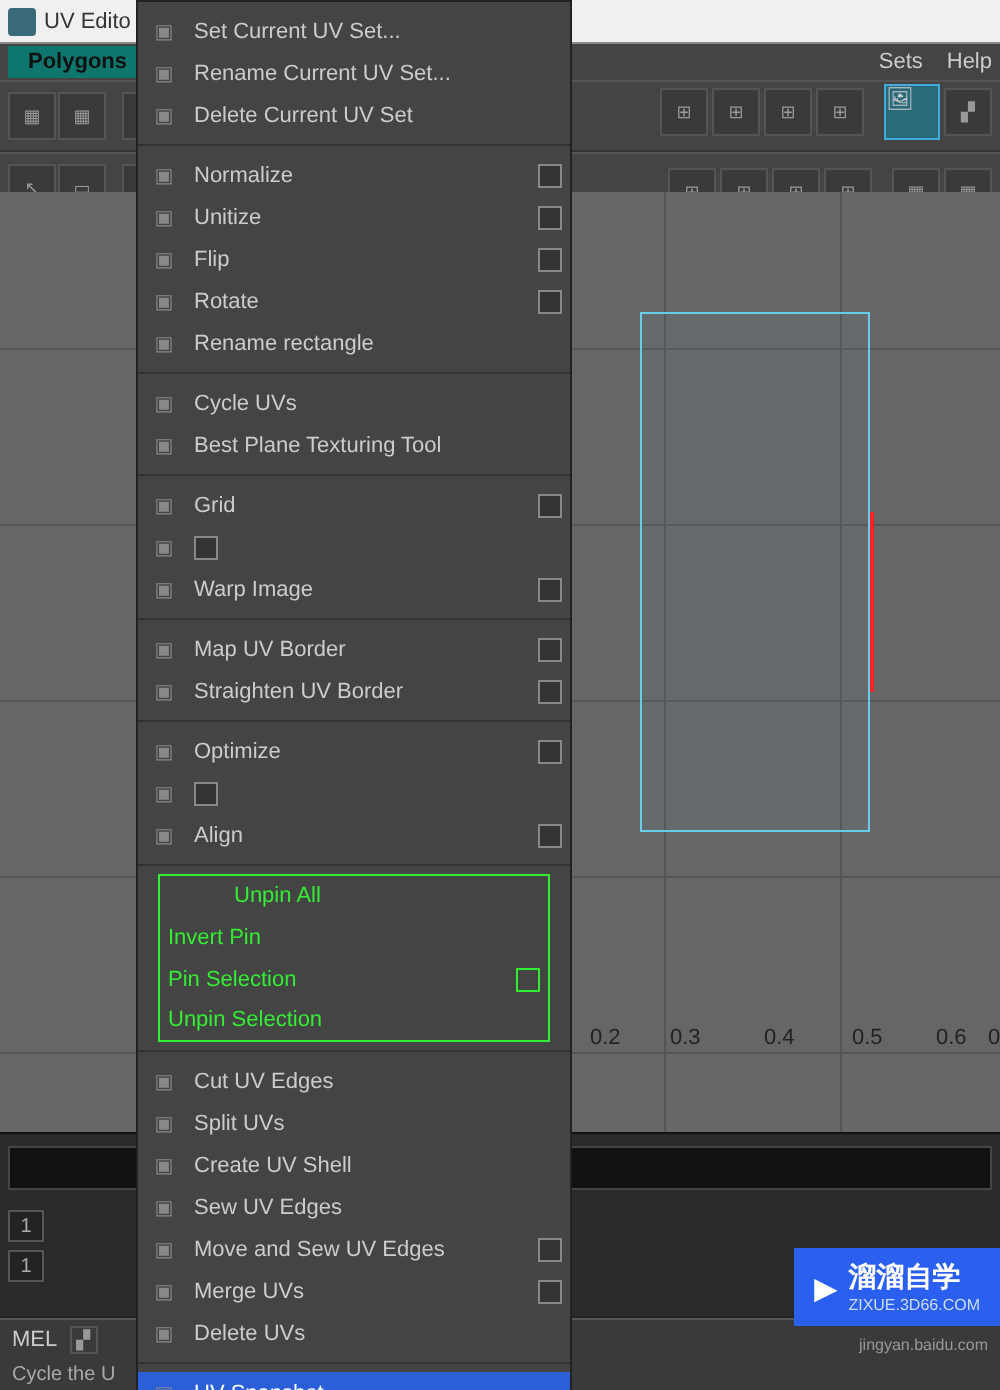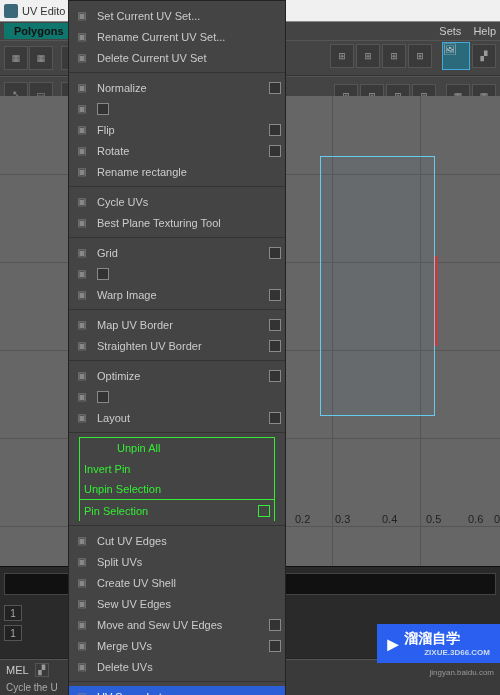--- a/index.html
+++ b/index.html
@@ -76,21 +76,21 @@
 .status-row {
   height: 16px; padding: 0 6px; color: #aaa; font-size: 10px;
   display: flex; align-items: center;
 }
 .watermark {
   position: absolute; right: 0; bottom: 32px;
   background: #2a5fef; color: #fff; padding: 6px 10px;
   display: flex; align-items: center; gap: 6px; font-size: 14px; font-weight: bold;
   z-index: 20;
 }
-.watermark small { font-size: 8px; display: block; color: #cde; font-weight: bold; margin-left: 20px; }
+.watermark small { font-size: 8px; display: block; color: #cde; font-weight: normal; }
 .watermark-sub {
   position: absolute; right: 6px; bottom: 18px; font-size: 8px; color: #999; z-index: 20;
 }
 
 .ctx-menu {
   position: absolute; left: 68px; top: 0; width: 218px;
   background: #444; border: 1px solid #222; z-index: 10;
   font-size: 11px;
 }
 .ctx-menu .sect { border-bottom: 1px solid #333; padding: 4px 0; }
@@ -213,20 +213,21 @@
       </div>
     </div>
   <div class="sect" id="sect-s2">
       <div class="ctx-item">
         <span class="icon">▣</span>
         <span class="label">Normalize</span>
         <span class="opt"></span>
       </div>
       <div class="ctx-item">
         <span class="icon">▣</span>
+        <span class="label">Unitize</span>
         <span class="opt"></span>
       </div>
       <div class="ctx-item">
         <span class="icon">▣</span>
         <span class="label">Flip</span>
         <span class="opt"></span>
       </div>
       <div class="ctx-item">
         <span class="icon">▣</span>
         <span class="label">Rotate</span>
@@ -280,37 +281,37 @@
         <span class="icon">▣</span>
         <span class="label">Optimize</span>
         <span class="opt"></span>
       </div>
       <div class="ctx-item">
         <span class="icon">▣</span>
         <span class="opt"></span>
       </div>
       <div class="ctx-item">
         <span class="icon">▣</span>
-        <span class="label">Layout</span>
+        <span class="label">Align</span>
         <span class="opt"></span>
       </div>
     </div>
   <div class="sect" id="sect-s7">
       <div class="ctx-item green green-first">
         <span class="label">Unpin All</span>
       </div>
       <div class="ctx-item green">
         <span class="label">Invert Pin</span>
       </div>
+      <div class="ctx-item green">
+        <span class="label">Pin Selection</span>
+        <span class="opt"></span>
+      </div>
       <div class="ctx-item green green-last">
         <span class="label">Unpin Selection</span>
-      </div>
-      <div class="ctx-item green">
-        <span class="label">Pin Selection</span>
-        <span class="opt"></span>
       </div>
     </div>
   <div class="sect" id="sect-s8">
       <div class="ctx-item">
         <span class="icon">▣</span>
         <span class="label">Cut UV Edges</span>
       </div>
       <div class="ctx-item">
         <span class="icon">▣</span>
         <span class="label">Split UVs</span>

